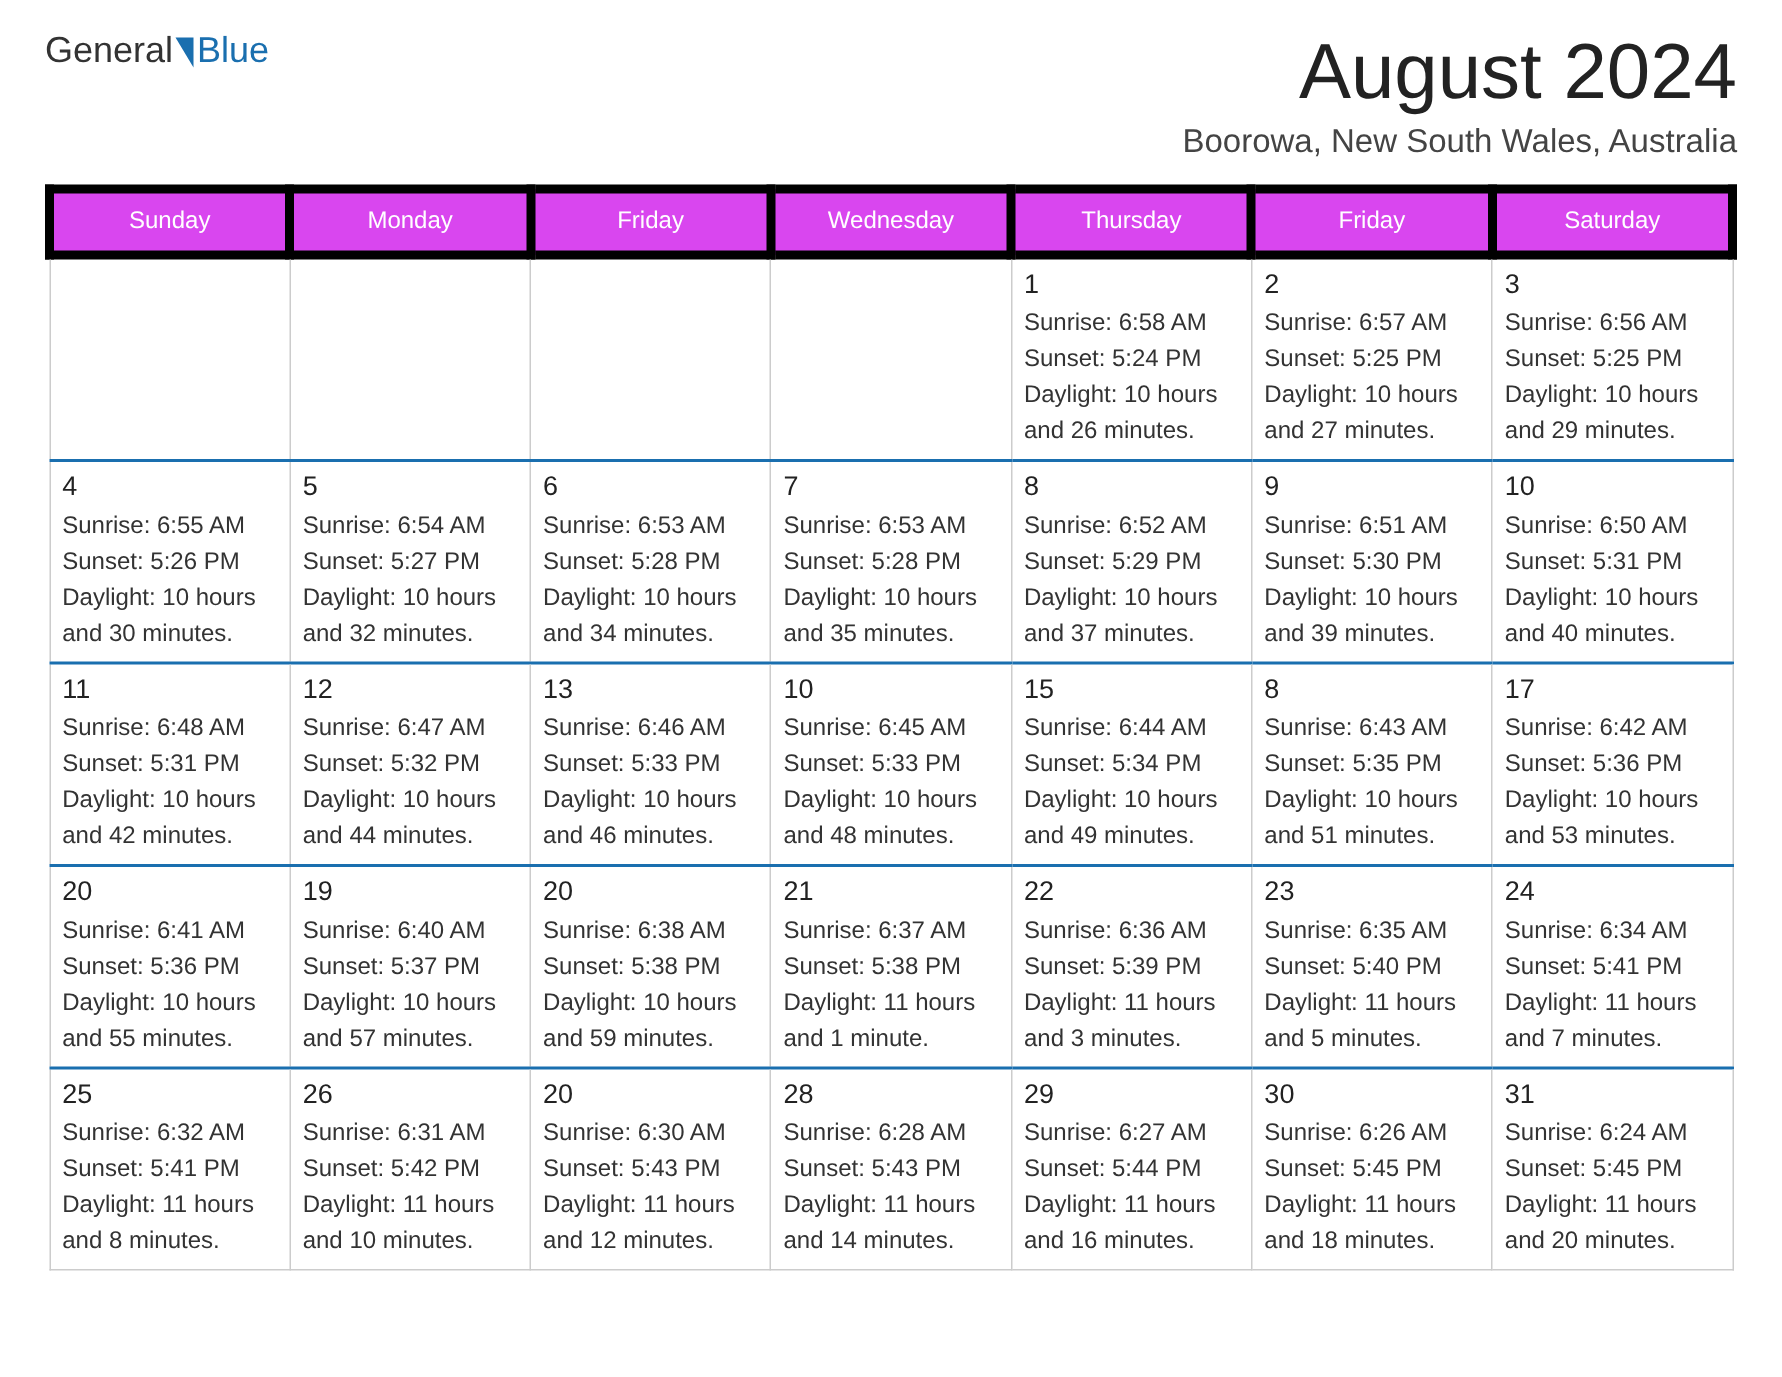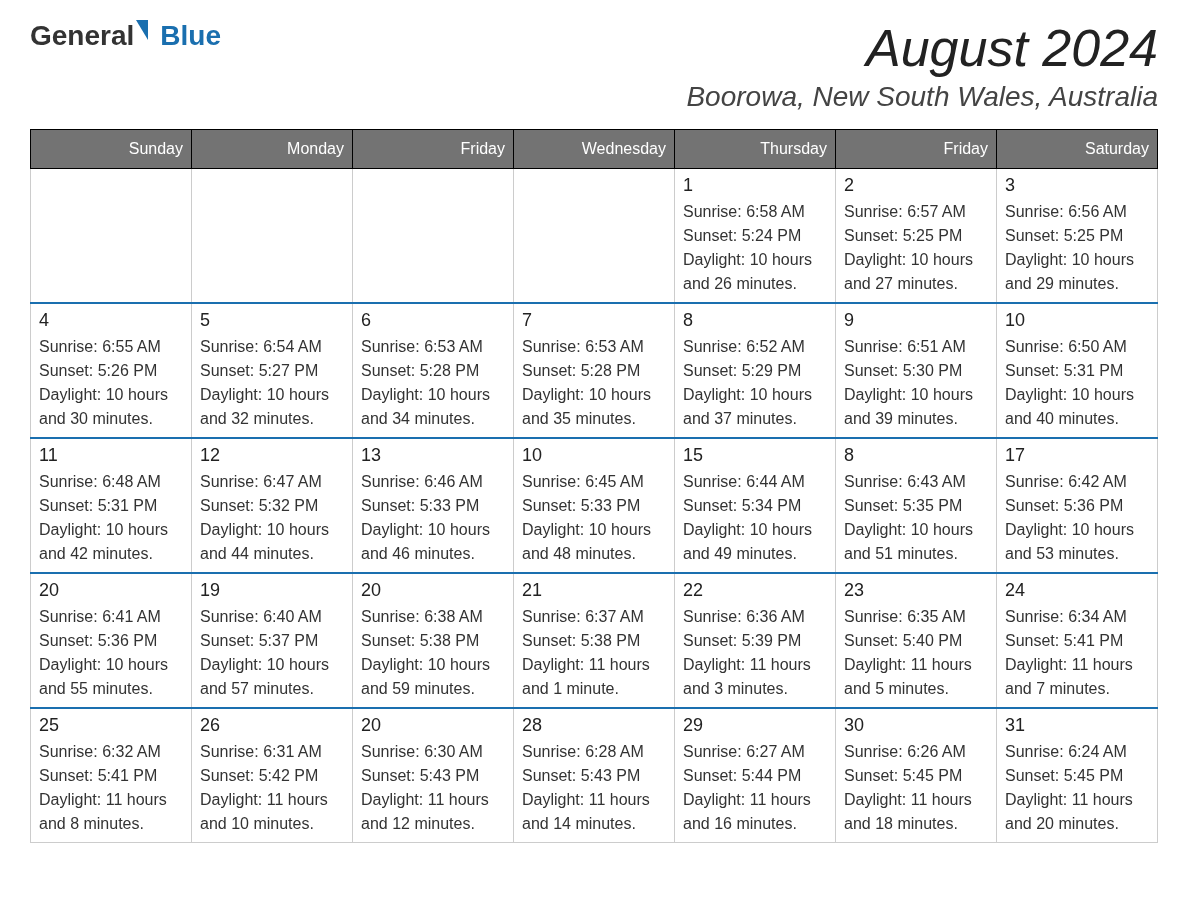--- a/index.html
+++ b/index.html
@@ -11,64 +11,64 @@
       min-height: 918px;
     }
     .header-area {
       display: flex;
       justify-content: space-between;
       align-items: flex-start;
       margin-bottom: 16px;
     }
     .logo {
       display: flex;
-      font-size: 28px;
-      font-weight: bold;
+      align-items: center;
+      font-size: 24px;
+      font-weight: normal;
       color: #333;
     }
     .logo-general { color: #333; }
     .logo-blue { color: #1a6faf; }
     .logo-triangle {
       width: 0; height: 0;
       border-left: 12px solid transparent;
       border-right: 0px solid transparent;
       border-top: 20px solid #1a6faf;
       display: inline-block;
       margin-left: 2px;
       margin-bottom: -2px;
     }
     .title-area {
       text-align: right;
-      font-style: italic;
     }
     .month-title {
       font-size: 52px;
       font-weight: 300;
       color: #222;
       line-height: 1.1;
     }
     .location-title {
-      font-size: 28px;
+      font-size: 22px;
       color: #444;
       font-weight: normal;
       margin-top: 4px;
     }
     .calendar {
       width: 100%;
       border-collapse: collapse;
       border: 1px solid #ccc;
     }
     .calendar th {
-      background-color: #737373;
+      background-color: #d946ef;
       color: #fff;
       padding: 10px 8px;
       font-size: 16px;
       font-weight: normal;
-      text-align: right;
-      border: 1px solid #000000;
+      text-align: center;
+      border: 6px solid #000000;
     }
     .calendar td {
       border: 1px solid #ccc;
       vertical-align: top;
       padding: 6px 8px;
       width: calc(100% / 7);
       min-height: 110px;
       height: 110px;
     }
     .day-number {
@@ -91,21 +91,21 @@
     }
   </style>
 </head>
 <body>
 
 <div class="header-area">
   <div class="logo">
     <span class="logo-general">General</span>
     <span class="logo-triangle"></span>
     <br>
-    <span class="logo-blue" style="margin-left:12px;">Blue</span>
+    <span class="logo-blue" style="margin-left:2px;">Blue</span>
   </div>
   <div class="title-area">
     <div class="month-title">August 2024</div>
     <div class="location-title">Boorowa, New South Wales, Australia</div>
   </div>
 </div>
 
 <table class="calendar">
   <thead>
     <tr>

